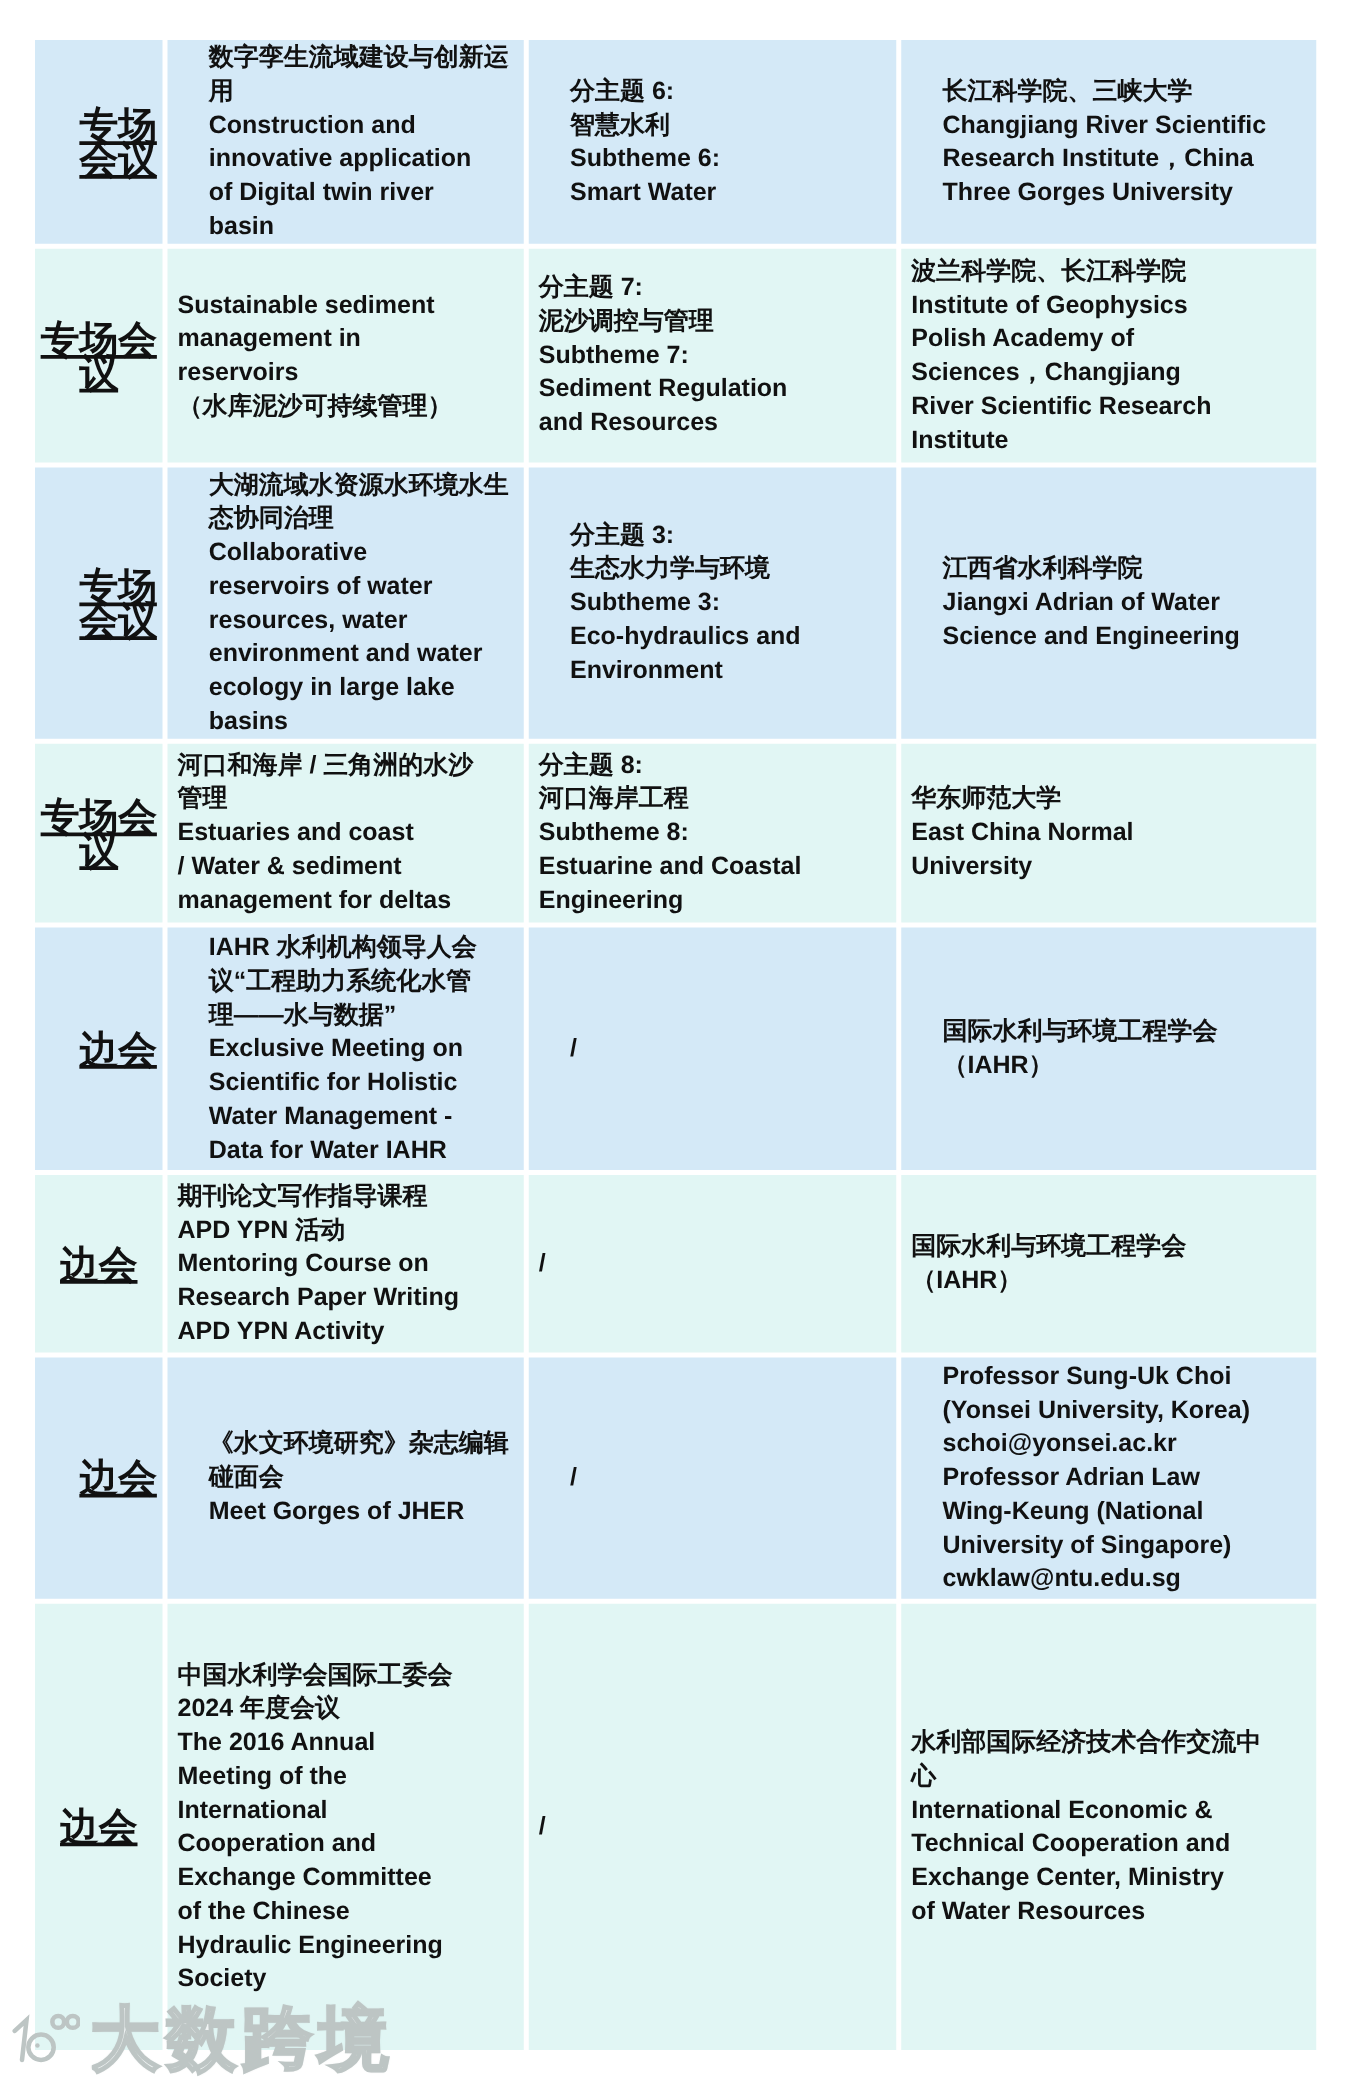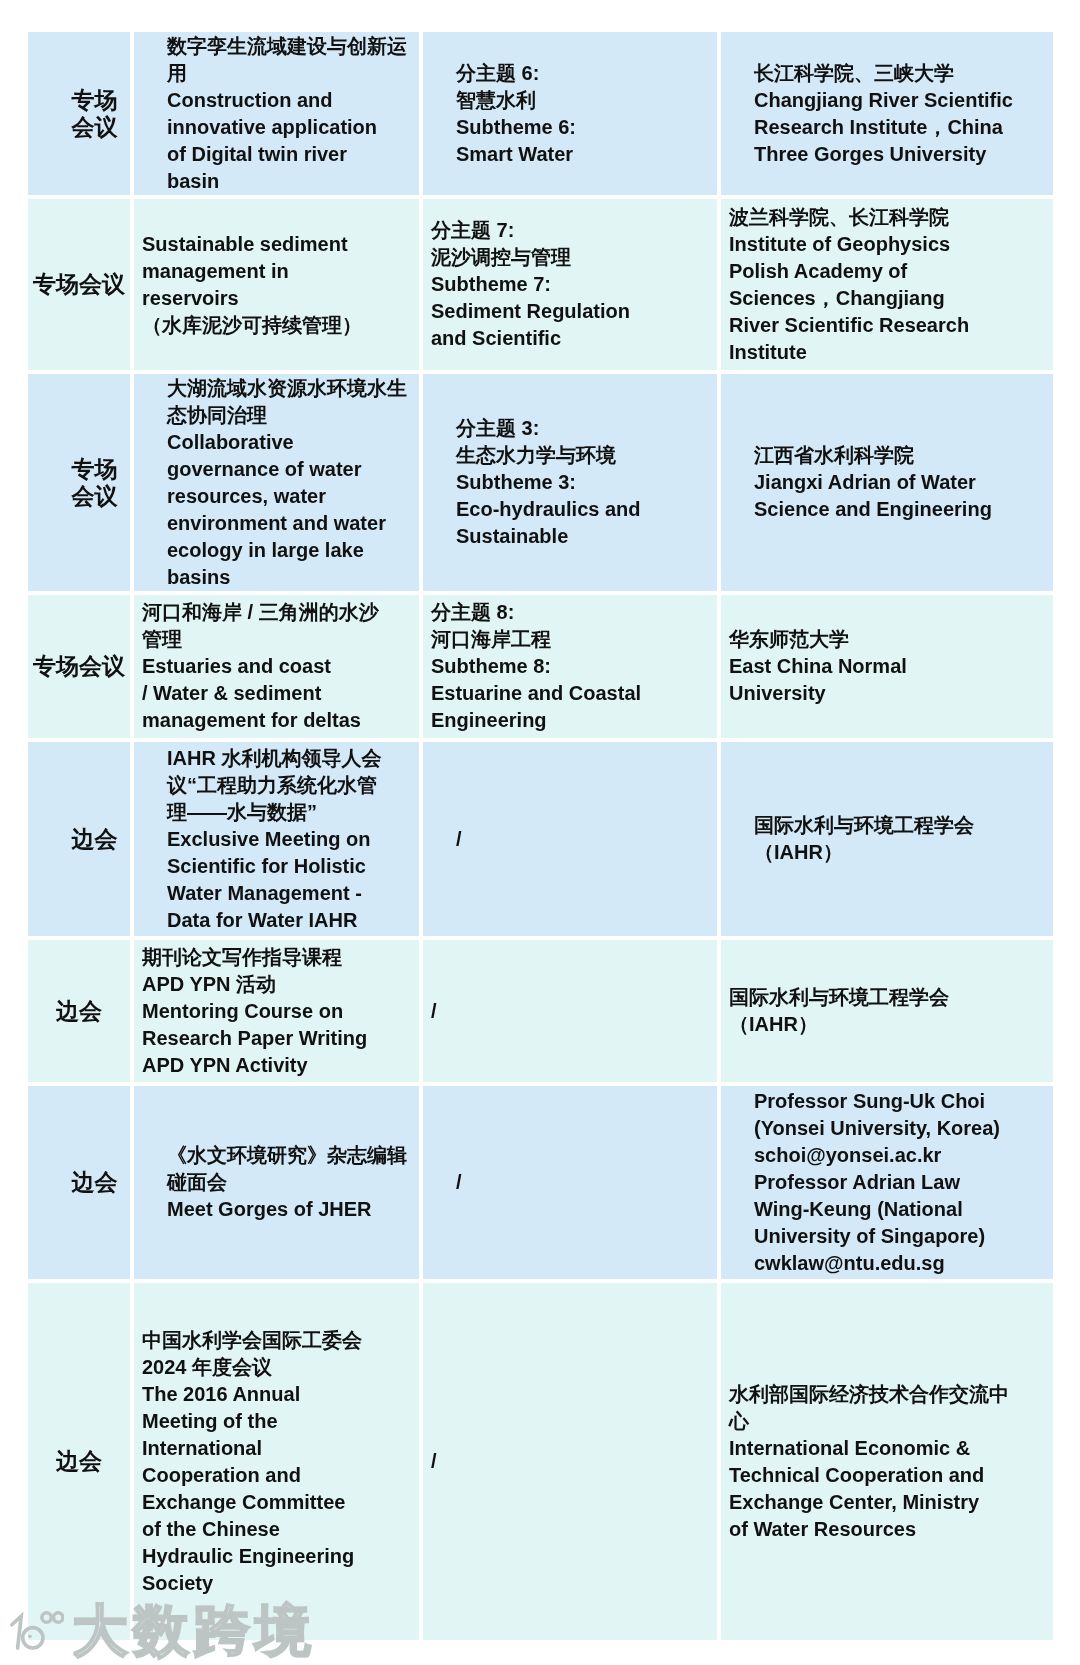--- a/index.html
+++ b/index.html
@@ -28,22 +28,23 @@
     font-size:20px;
     line-height:27px;
     font-weight:600;
     box-sizing:border-box;
   }
   .row.odd  .cell{background:var(--row-odd,#d4e9f7);padding-left:33px;}
   .row.even .cell{background:var(--row-even,#e1f6f4);}
   .c-type{
     justify-content:center;
     text-align:center;
-    font-size:23px;
+    font-size:31px;
     padding:0 2px;
+    text-decoration:underline;
   }
   .c-title,.c-sub,.c-org{
     justify-content:flex-start;
     text-align:left;
     padding:0 8px;
   }
   .watermark{
     position:absolute;
     left:6px;top:1594px;
     display:flex;
@@ -90,44 +91,44 @@
     <div class="row even">
       <div class="cell c-type">专场会议</div>
       <div class="cell c-title">Sustainable sediment
 management in
 reservoirs
 （水库泥沙可持续管理）</div>
       <div class="cell c-sub">分主题 7:
 泥沙调控与管理
 Subtheme 7:
 Sediment Regulation
-and Scientific</div>
+and Resources</div>
       <div class="cell c-org">波兰科学院、长江科学院
 Institute of Geophysics
 Polish Academy of
 Sciences，Changjiang
 River Scientific Research
 Institute</div>
     </div>
 
     <div class="row odd">
       <div class="cell c-type">专场会议</div>
       <div class="cell c-title">大湖流域水资源水环境水生
 态协同治理
 Collaborative
-governance of water
+reservoirs of water
 resources, water
 environment and water
 ecology in large lake
 basins</div>
       <div class="cell c-sub">分主题 3:
 生态水力学与环境
 Subtheme 3:
 Eco-hydraulics and
-Sustainable</div>
+Environment</div>
       <div class="cell c-org">江西省水利科学院
 Jiangxi Adrian of Water
 Science and Engineering</div>
     </div>
 
     <div class="row even">
       <div class="cell c-type">专场会议</div>
       <div class="cell c-title">河口和海岸 / 三角洲的水沙
 管理
 Estuaries and coast

